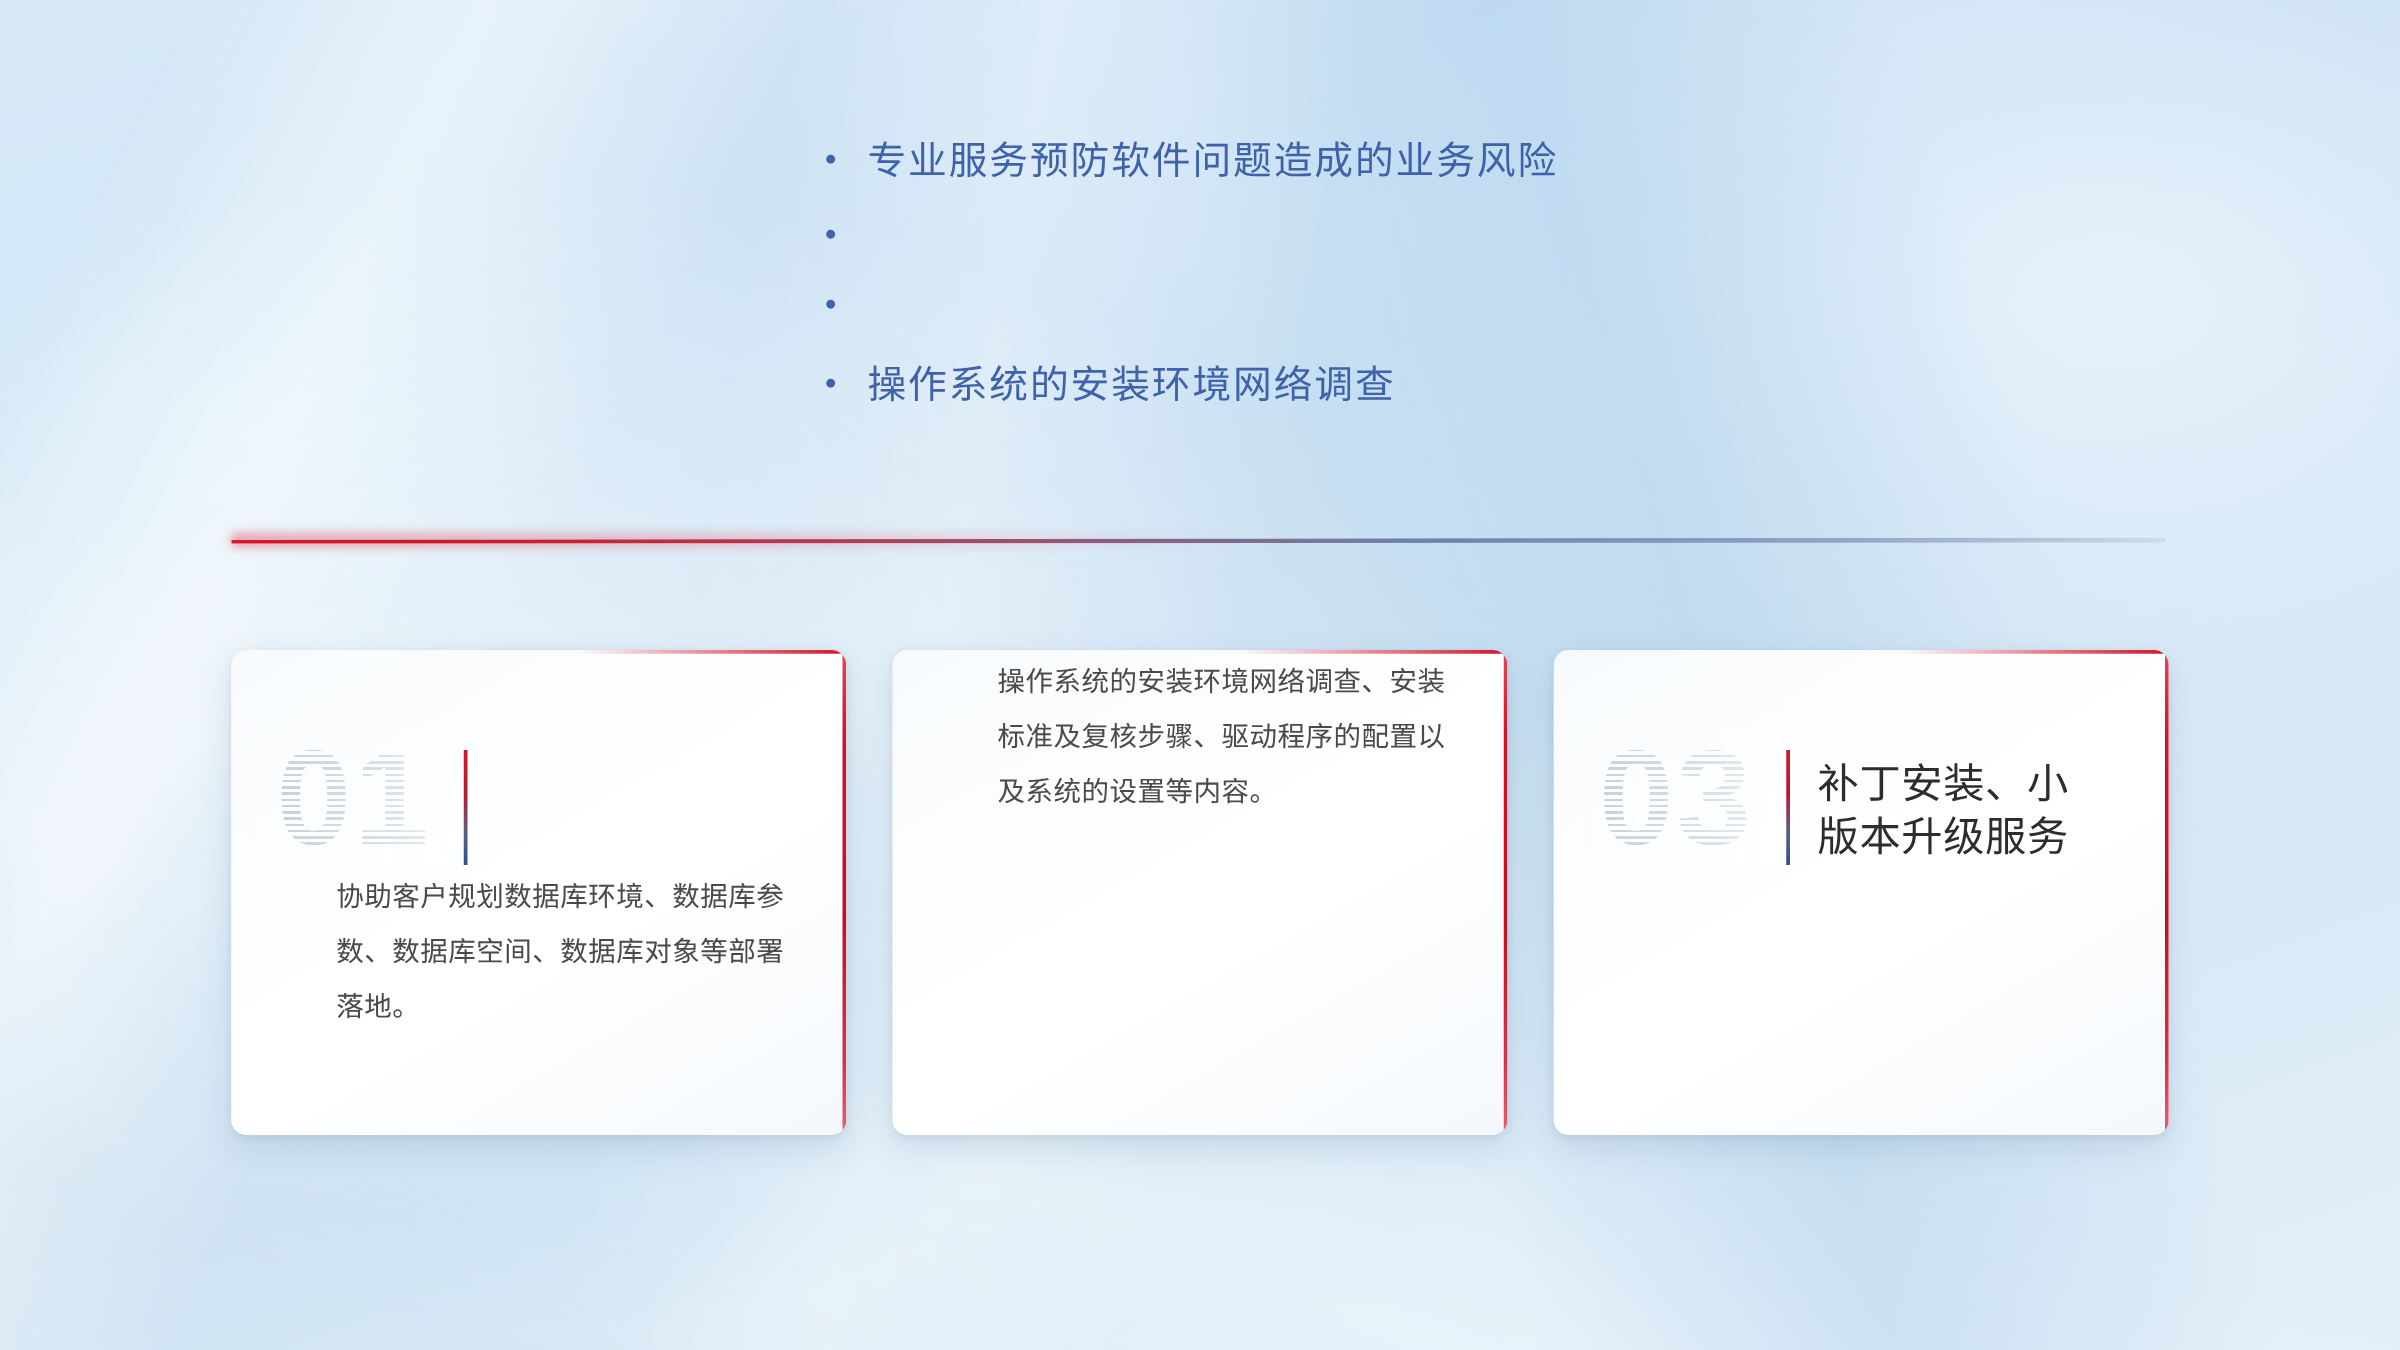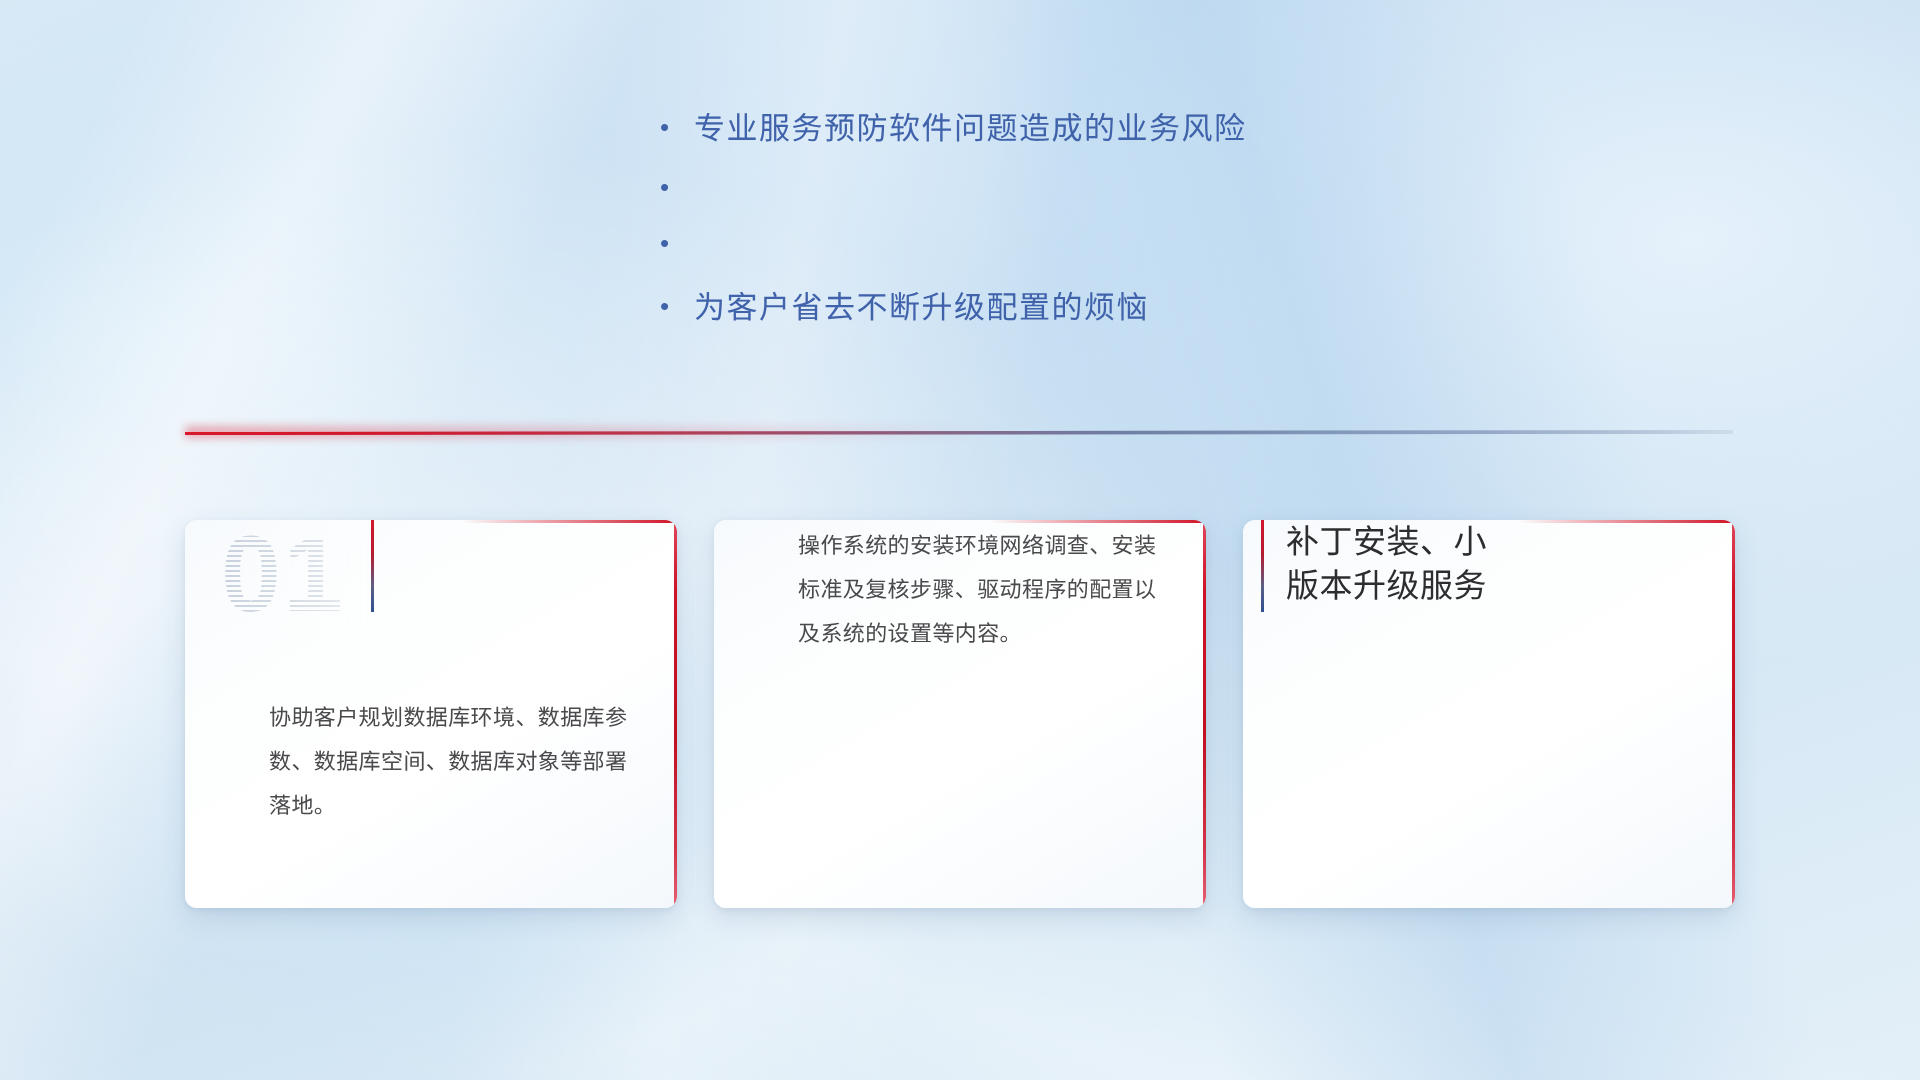--- a/index.html
+++ b/index.html
@@ -130,21 +130,21 @@
     position:absolute;
     right:0; top:0;
     width:44%; height:3px;
     background:linear-gradient(90deg, rgba(207,19,39,0) 0%, rgba(207,19,39,.55) 55%, #cf1327 100%);
   }
 
   .card-head{
     position:relative;
     height:172px;
     display:flex;
-    align-items:flex-start;
+    align-items:flex-end;
     padding:0 26px 0 14px;
   }
   
   .ghost-num{
     position:relative;
     flex:0 0 168px;
     font-size:108px;
     font-weight:700;
     letter-spacing:2px;
     line-height:1;
@@ -207,21 +207,21 @@
     <div class="bullet-row">
       <span class="bullet-dot">•</span>
     </div>
 
     <div class="bullet-row">
       <span class="bullet-dot">•</span>
     </div>
 
     <div class="bullet-row">
       <span class="bullet-dot">•</span>
-      <span class="bullet-text">为客户省去不断升级配置的烦恼</span>
+      <span class="bullet-text">操作系统的安装环境网络调查</span>
     </div>
 
   </div>
 
   <div class="divider-wrap">
     <div class="divider-glow"></div>
     <div class="divider-line"></div>
   </div>
 
   <div class="cards">
@@ -239,20 +239,21 @@
     <div class="card">
       <div class="card-edge"></div>
       <div class="card-edge-top"></div>
       <div class="card-body">操作系统的安装环境网络调查、安装标准及复核步骤、驱动程序的配置以及系统的设置等内容。</div>
     </div>
 
     <div class="card">
       <div class="card-edge"></div>
       <div class="card-edge-top"></div>
       <div class="card-head">
+        <div class="ghost-num">03</div>
         <div class="head-bar"></div>
         <div class="card-title">补丁安装、小<br>版本升级服务</div>
       </div>
     </div>
 
   </div>
 
 </div>
 
 </body></html>

